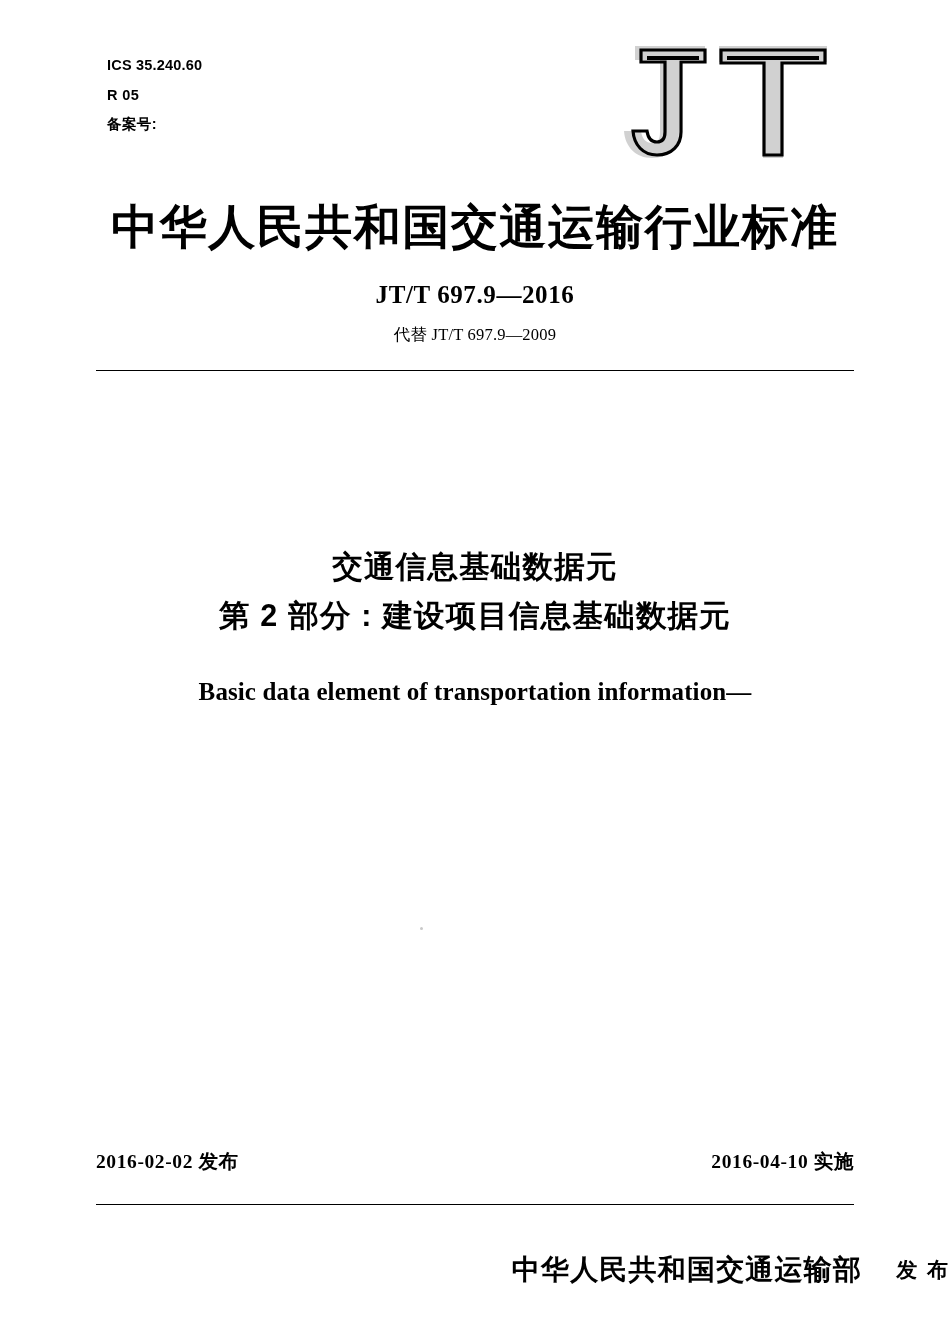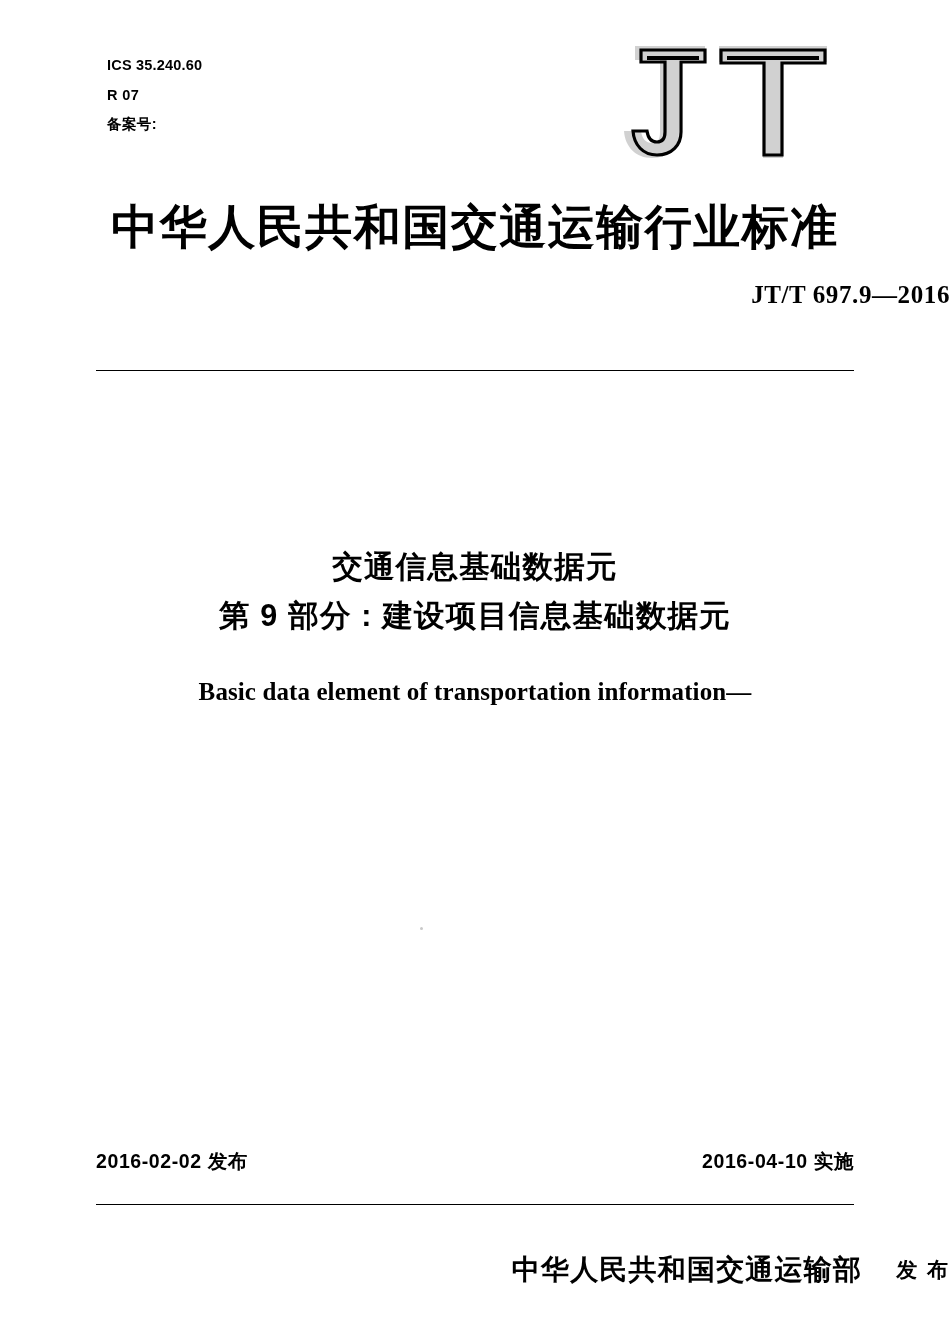--- a/index.html
+++ b/index.html
@@ -55,21 +55,21 @@
     font-weight: bold;
     font-size: 47px;
     letter-spacing: 1.5px;
   }
 
   .std-number {
     position: absolute;
     left: 0;
     right: 0;
     top: 281px;
-    text-align: right;
+    text-align: center;
     font-family: "Liberation Serif", serif;
     font-weight: bold;
     font-size: 25px;
     letter-spacing: 0.6px;
   }
   .std-replace {
     position: absolute;
     left: 0;
     right: 0;
     top: 324px;
@@ -119,21 +119,21 @@
   }
 
   
   .date-row {
     position: absolute;
     left: 96px;
     right: 96px;
     top: 1148px;
     display: flex;
     justify-content: space-between;
-    font-family: Liberation Sans, sans-serif;
+    font-family: Liberation Serif, serif;
     font-size: 19.5px;
     font-weight: bold;
     letter-spacing: 0.6px;
   }
 
   
   .publisher {
     position: absolute;
     left: 0;
     right: 0;
@@ -163,21 +163,21 @@
     border-radius: 50%;
   }
 </style>
 </head>
 <body>
 
 <div class="page">
 
   <div class="meta">
     <div class="icsline">ICS 35.240.60</div>
-    <div>R 07</div>
+    <div>R 05</div>
     <div>备案号:</div>
   </div>
 
   <div class="logo">
     <svg width="215" height="130" viewBox="0 0 215 130" aria-hidden="true">
 
       <g fill="#000000">
 
         <path d="M12 6 h70 v14 h-26 v72 c0 14 -10 26 -27 26 c-16 0 -27 -11 -28 -27 h17 c1 8 5 12 11 12 c6 0 8 -4 8 -11 V20 H12 Z" opacity="0.18"></path>
         <path d="M96 6 h108 v16 h-44 v96 h-20 V22 H96 Z" opacity="0.18"></path>
@@ -191,26 +191,27 @@
       <g fill="#000000">
         <path d="M24 16 h52 v4 h-52 z"></path>
         <path d="M104 16 h92 v4 h-92 z"></path>
       </g>
     </svg>
   </div>
 
   <div class="std-title">中华人民共和国交通运输行业标准</div>
 
   <div class="std-number">JT/T 697.9—2016</div>
+  <div class="std-replace">代替 JT/T 697.9—2009</div>
 
   <hr class="rule top">
 
   <div class="doc-title">
     <div>交通信息基础数据元</div>
-    <div>第 9 部分 : 建设项目信息基础数据元</div>
+    <div>第 2 部分 : 建设项目信息基础数据元</div>
   </div>
 
   <div class="doc-title-en">
     <div>Basic data element of transportation information—</div>
   </div>
 
   <div class="speck"></div>
 
   <hr class="rule bottom">
 

